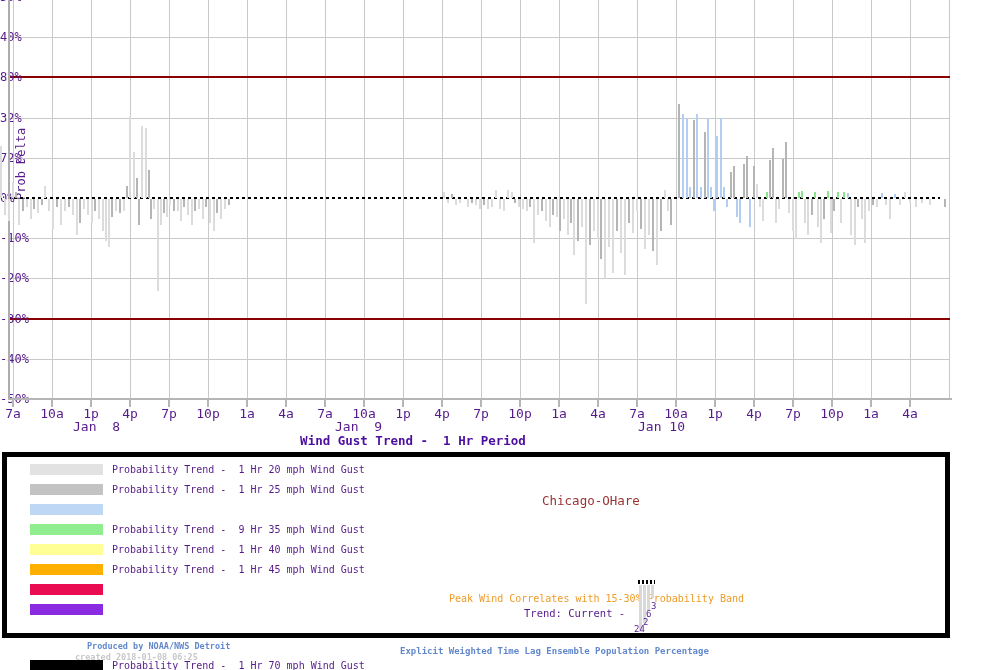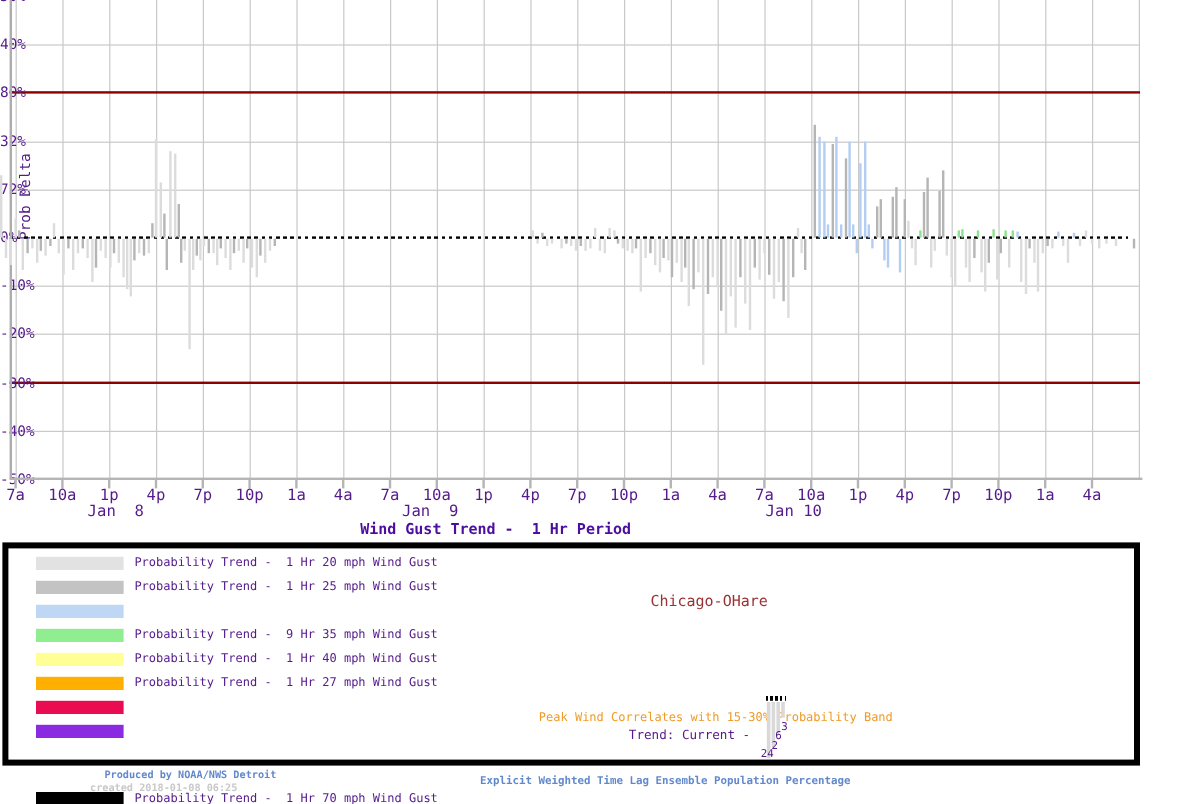--- a/index.html
+++ b/index.html
@@ -360,21 +360,21 @@
         <div class="legend-row" style="top: 64px; width: 420px;">
           <div class="legend-swatch" style="background: rgb(144, 238, 144);"></div>
           <div class="legend-label">Probability Trend -  9 Hr 35 mph Wind Gust</div>
         </div>
         <div class="legend-row" style="top: 84px; width: 420px;">
           <div class="legend-swatch" style="background: rgb(255, 255, 150);"></div>
           <div class="legend-label">Probability Trend -  1 Hr 40 mph Wind Gust</div>
         </div>
         <div class="legend-row" style="top: 104px; width: 420px;">
           <div class="legend-swatch" style="background: rgb(255, 175, 0);"></div>
-          <div class="legend-label">Probability Trend -  1 Hr 27 mph Wind Gust</div>
+          <div class="legend-label">Probability Trend -  1 Hr 45 mph Wind Gust</div>
         </div>
         <div class="legend-row" style="top: 124px; width: 420px;">
           <div class="legend-swatch" style="background: rgb(233, 12, 80);"></div>
         </div>
         <div class="legend-row" style="top: 144px; width: 420px;">
           <div class="legend-swatch" style="background: rgb(138, 43, 226);"></div>
         </div>
         <div class="legend-row" style="top: 164px; width: 420px; margin-top: 36px;">
           <div class="legend-swatch" style="background: rgb(0, 0, 0);"></div>
           <div class="legend-label">Probability Trend -  1 Hr 70 mph Wind Gust</div>

